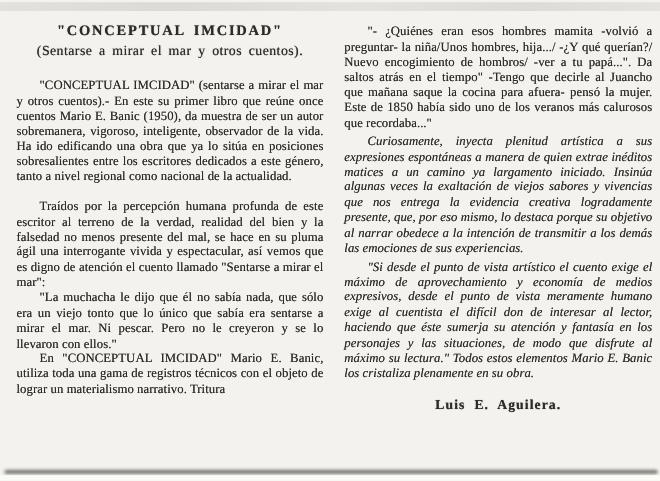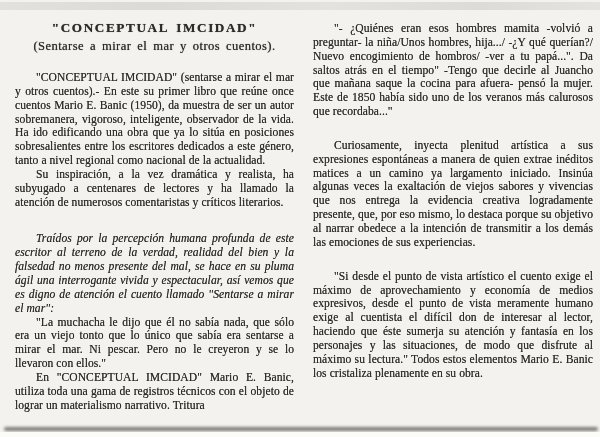--- a/index.html
+++ b/index.html
@@ -48,22 +48,22 @@
   .col-right { width: 280px; padding-top: 9px; }
   .body-par {
     margin: 0;
     font-size: 11.6px;
     line-height: 13.85px;
     text-align: justify;
     letter-spacing: 0.05px;
     text-shadow: 0 0 0.6px rgba(45, 43, 40, 0.75);
   }
   .indent { text-indent: 21px; }
-  .gap-before { margin-top: 23px; font-style: italic; }
-  .gap-small { margin-top: 20px; }
+  .gap-before { margin-top: 13px; }
+  .gap-small { margin-top: 3px; font-style: italic; }
   .title {
     margin: 7px 0 0;
     text-align: center;
     font-weight: bold;
     font-size: 13.2px;
     letter-spacing: 1.6px;
     word-spacing: 3px;
     text-shadow: 0 0 0.7px rgba(45, 43, 40, 0.8);
   }
   .subtitle {
@@ -91,30 +91,30 @@
 <div class="scan">
   <div class="top-edge"></div>
 
   <div class="columns">
 
     <div class="col">
       <h1 class="title">"CONCEPTUAL IMCIDAD"</h1>
       <h2 class="subtitle">(Sentarse a mirar el mar y otros cuentos).</h2>
 
       <p class="body-par indent">"CONCEPTUAL IMCIDAD" (sentarse a mirar el mar y otros cuentos).- En este su primer libro que reúne once cuentos Mario E. Banic (1950), da muestra de ser un autor sobremanera, vigoroso, inteligente, observador de la vida. Ha ido edificando una obra que ya lo sitúa en posiciones sobresalientes entre los escritores dedicados a este género, tanto a nivel regional como nacional de la actualidad.</p>
-      <p class="body-par indent">Su inspiración, a la vez dramática y realista, ha subyugado a centenares de lectores y ha llamado la atención de numerosos comentaristas y críticos literarios.</p>
       <p class="body-par indent gap-before">Traídos por la percepción humana profunda de este escritor al terreno de la verdad, realidad del bien y la falsedad no menos presente del mal, se hace en su pluma ágil una interrogante vivida y espectacular, así vemos que es digno de atención el cuento llamado "Sentarse a mirar el mar":</p>
       <p class="body-par indent">"La muchacha le dijo que él no sabía nada, que sólo era un viejo tonto que lo único que sabía era sentarse a mirar el mar. Ni pescar. Pero no le creyeron y se lo llevaron con ellos."</p>
       <p class="body-par indent">En "CONCEPTUAL IMCIDAD" Mario E. Banic, utiliza toda una gama de registros técnicos con el objeto de lograr un materialismo narrativo. Tritura</p>
     </div>
 
     <div class="col col-right">
       <p class="body-par indent">"- ¿Quiénes eran esos hombres mamita -volvió a preguntar- la niña/Unos hombres, hija.../ -¿Y qué querían?/ Nuevo encogimiento de hombros/ -ver a tu papá...". Da saltos atrás en el tiempo" -Tengo que decirle al Juancho que mañana saque la cocina para afuera- pensó la mujer. Este de 1850 había sido uno de los veranos más calurosos que recordaba..."</p>
       <p class="body-par indent gap-small">Curiosamente, inyecta plenitud artística a sus expresiones espontáneas a manera de quien extrae inéditos matices a un camino ya largamento iniciado. Insinúa algunas veces la exaltación de viejos sabores y vivencias que nos entrega la evidencia creativa logradamente presente, que, por eso mismo, lo destaca porque su objetivo al narrar obedece a la intención de transmitir a los demás las emociones de sus experiencias.</p>
       <p class="body-par indent gap-small">"Si desde el punto de vista artístico el cuento exige el máximo de aprovechamiento y economía de medios expresivos, desde el punto de vista meramente humano exige al cuentista el difícil don de interesar al lector, haciendo que éste sumerja su atención y fantasía en los personajes y las situaciones, de modo que disfrute al máximo su lectura." Todos estos elementos Mario E. Banic los cristaliza plenamente en su obra.</p>
 
+      <div class="signature">Luis E. Aguilera.</div>
     </div>
 
   </div>
 
   <div class="bottom-edge"></div>
   <div class="bottom-white"></div>
 </div>
 
 </body></html>

